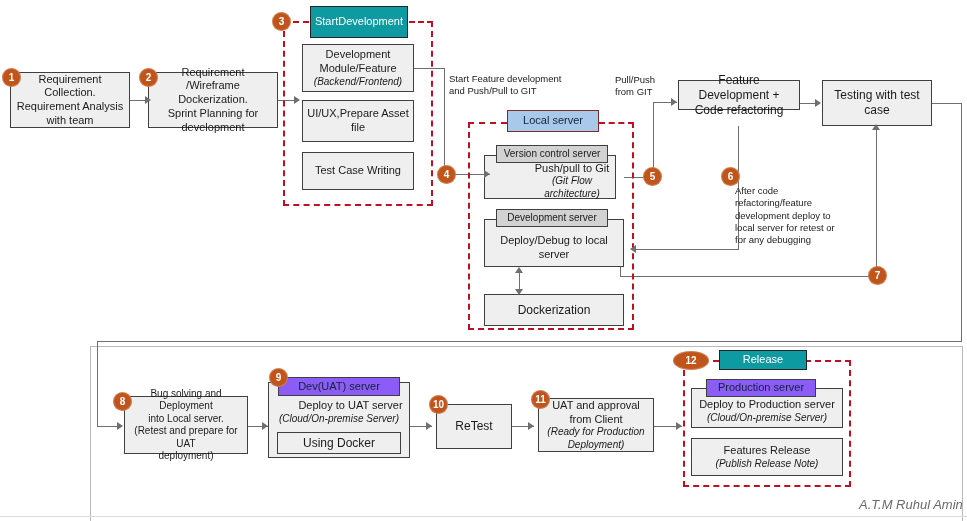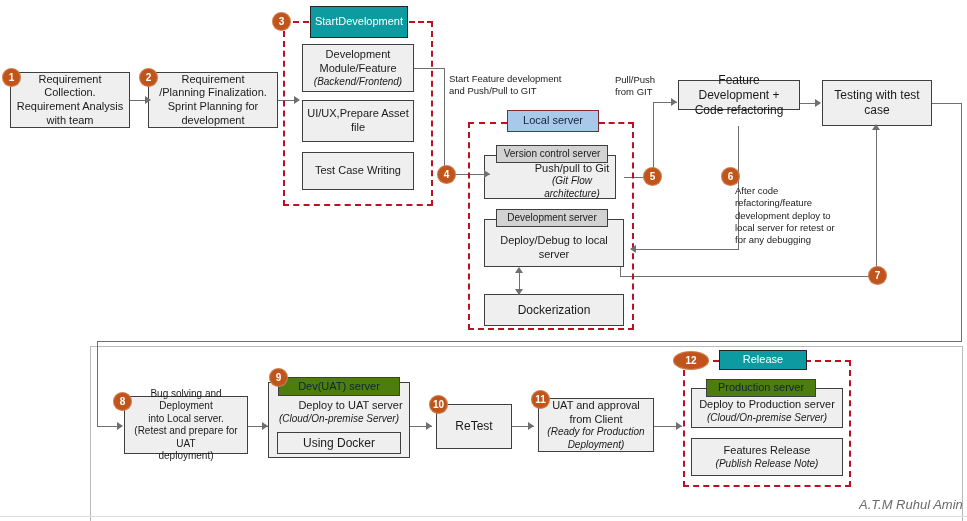--- a/index.html
+++ b/index.html
@@ -31,21 +31,21 @@
     position:absolute;
     box-sizing:border-box;
     display:flex;align-items:center;justify-content:center;
     text-align:center;
     font-size:11px;
     line-height:1.2;
     z-index:6;
   }
   .chip.teal{background:#0d9aa0;color:#ffffff;border:1px solid #232323;}
   .chip.blue{background:#a9c9ea;color:#10243a;border:1px solid #7c2a2a;}
-  .chip.blue2{background:#4d7c0f;color:#10243a;border:1px solid #3f3f3f;}
+  .chip.blue2{background:#8b5cf6;color:#10243a;border:1px solid #3f3f3f;}
   .chip.grey{background:#d2d2d2;color:#1a1a1a;border:1px solid #3f3f3f;font-size:10px;}
 
   
   .dash{
     position:absolute;
     box-sizing:border-box;
     border:2px dashed #bb1122;
     background:transparent;
     z-index:2;
   }
@@ -115,21 +115,21 @@
     <span>Requirement Analysis</span>
     <span>with team</span>
   </div>
   <div class="badge" style="left:2px;top:68px;width:19px;height:19px;">1</div>
 
   <div class="ln lnh" style="left:130px;top:100px;width:16px;"></div>
   <div class="arw r" style="left:145px;top:96px;"></div>
 
   <div class="box" style="left:148px;top:72px;width:130px;height:56px;">
     <span>Requirement</span>
-    <span>/Planning Finalization.</span>
+    <span>/Wireframe Dockerization.</span>
     <span>Sprint Planning for</span>
     <span>development</span>
   </div>
   <div class="badge" style="left:139px;top:68px;width:19px;height:19px;">2</div>
 
   <div class="ln lnh" style="left:278px;top:100px;width:20px;"></div>
   <div class="arw r" style="left:294px;top:96px;"></div>
 
   <div class="dash open-top" style="left:283px;top:21px;width:150px;height:185px;"></div>
 

